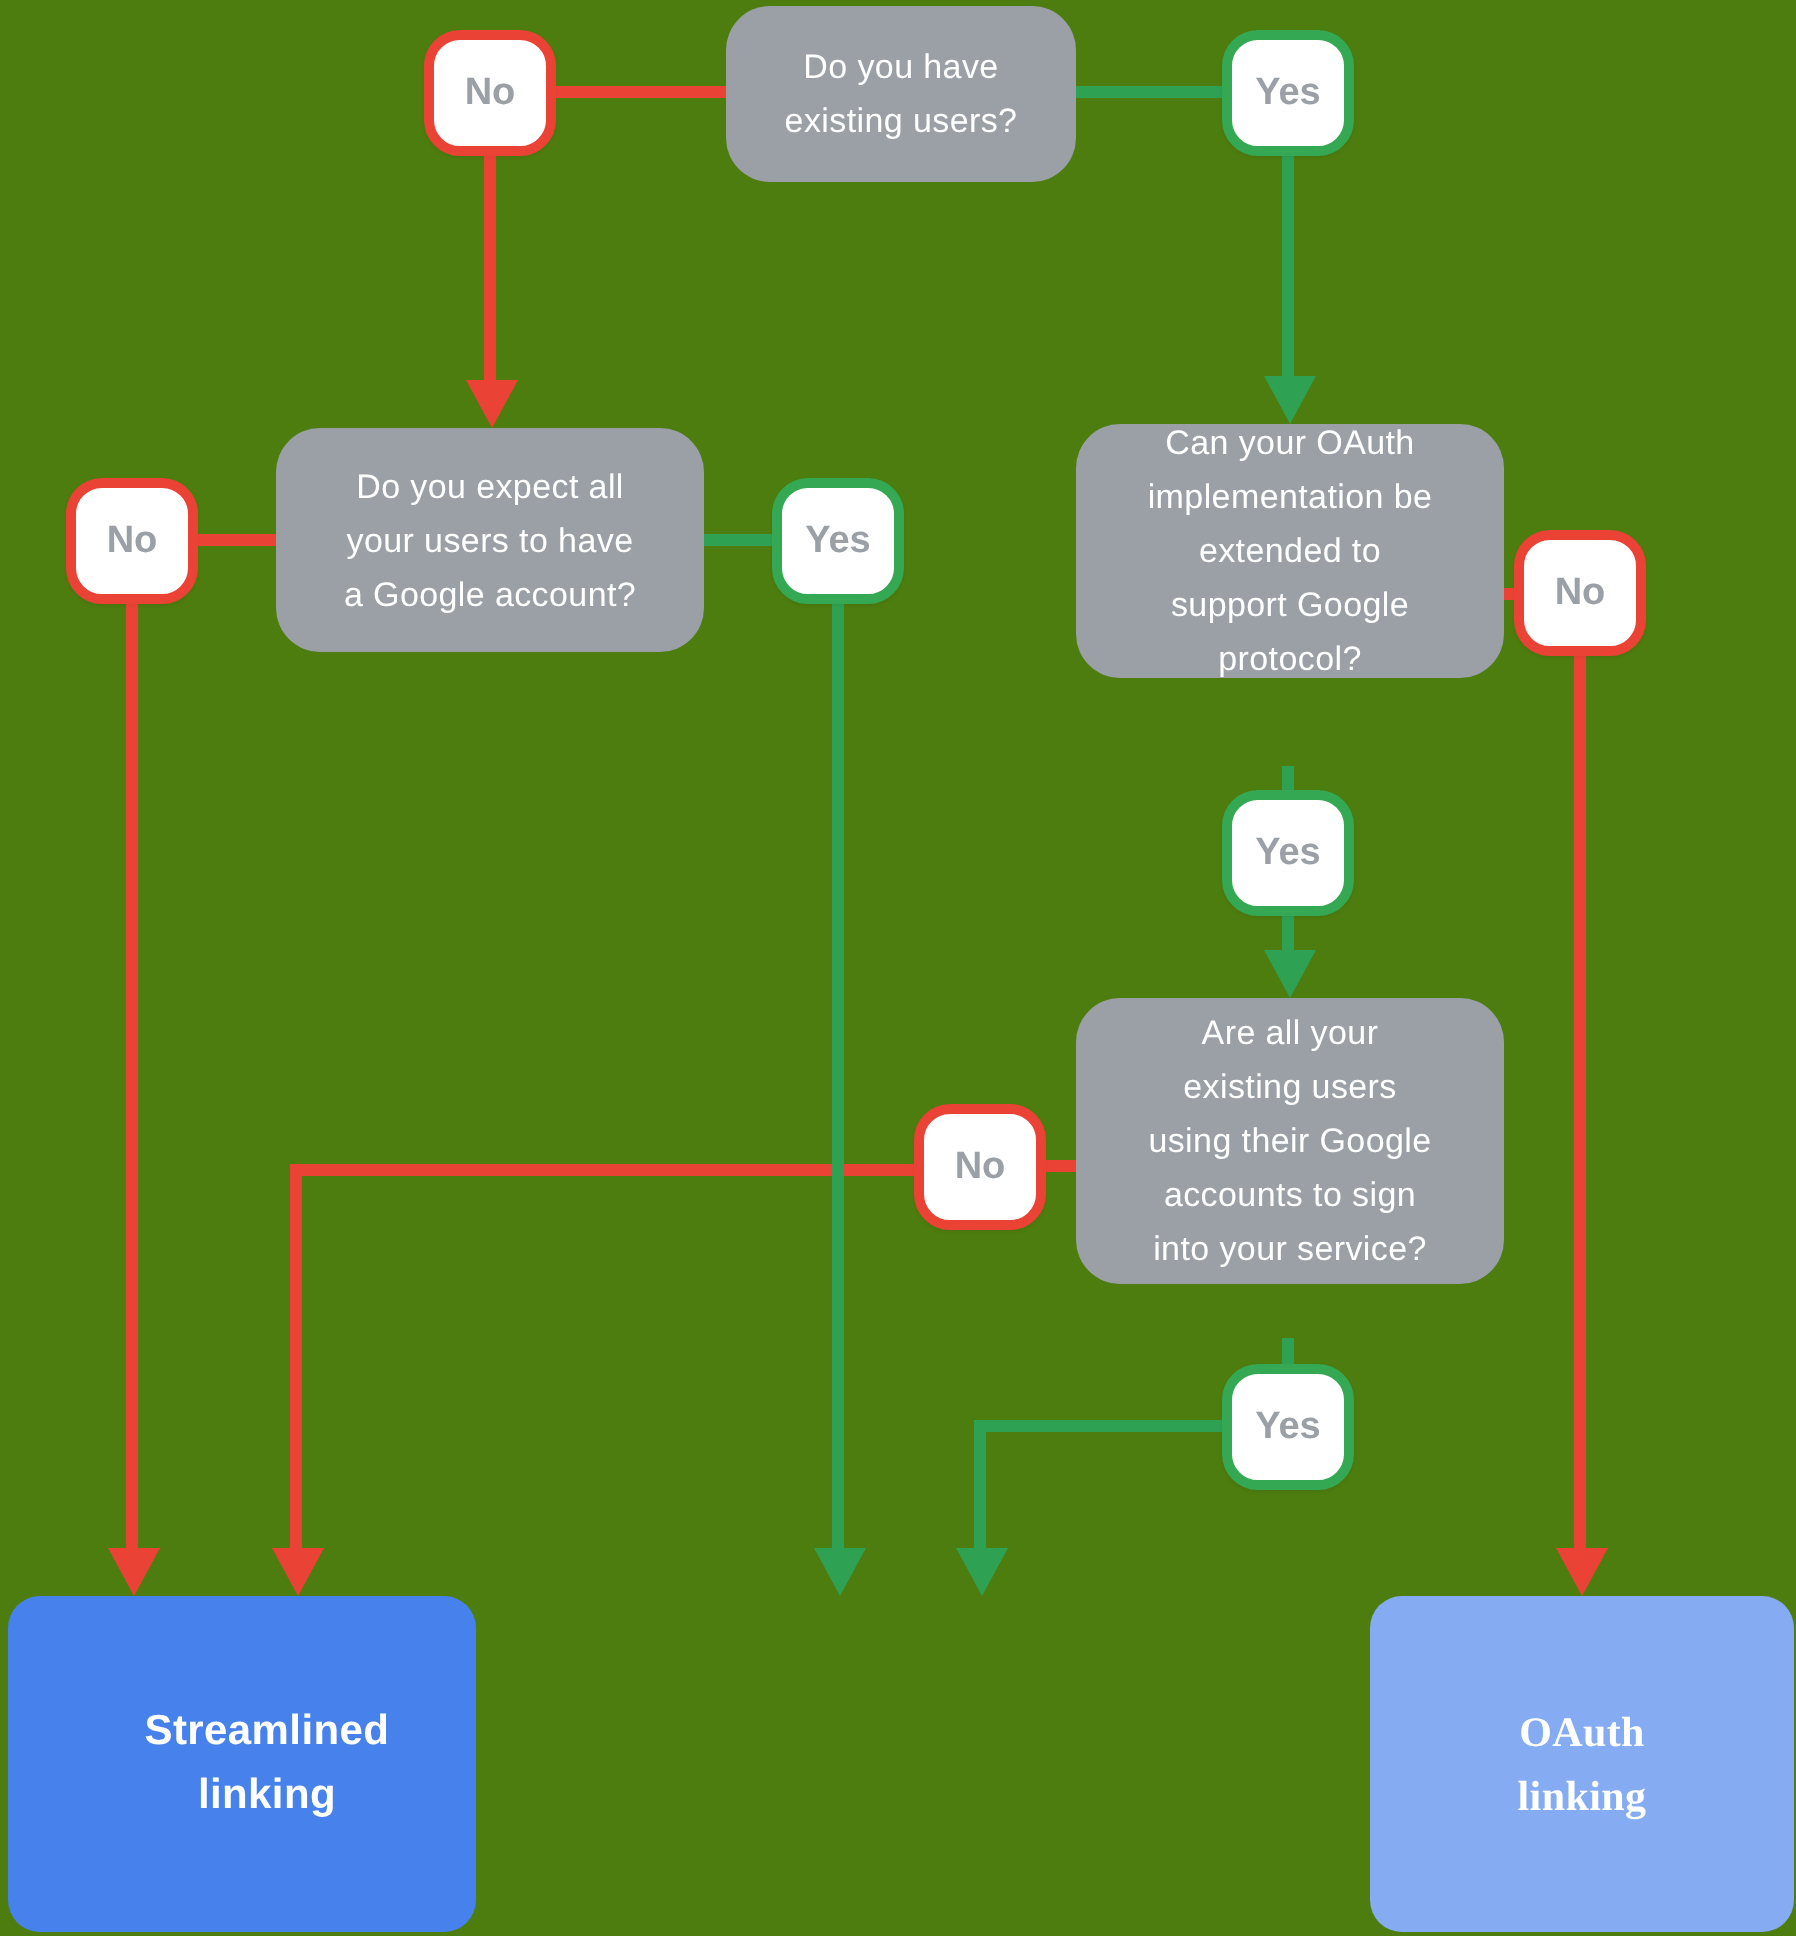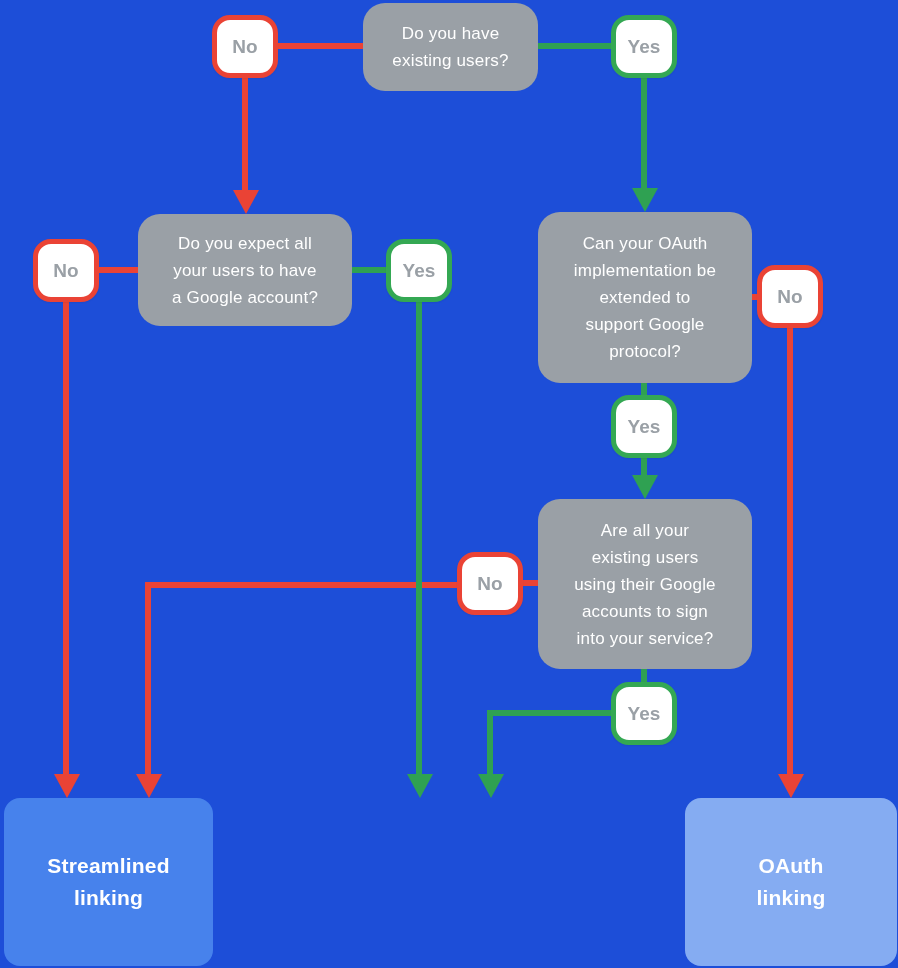--- a/index.html
+++ b/index.html
@@ -1,17 +1,17 @@
 <!DOCTYPE html>
 <html><head>
 <meta charset="utf-8">
 <style>
   html,body{margin:0;padding:0;background:#ffffff;}
   .canvas{
-    position:relative;width:898px;height:968px;background:#1d4ed8;
+    position:relative;width:898px;height:968px;background:#4d7c0f;
     font-family:"Liberation Sans",sans-serif;overflow:hidden;
   }
   .line{position:absolute;}
   .lr{background:#EA4335;}
   .lg{background:#2FA152;}
   .arrow{position:absolute;width:0;height:0;
     border-left:13px solid transparent;border-right:13px solid transparent;
     border-top:24px solid #000;}
   .ar{border-top-color:#EA4335;}
   .ag{border-top-color:#2FA152;}
@@ -28,22 +28,22 @@
     box-shadow:0 1px 2px rgba(0,0,0,0.06);
   }
   .badge.no{border-color:#EA4335;text-align:center;}
   .badge.yes{border-color:#34A853;}
   .outcome{
     position:absolute;top:798px;height:168px;border-radius:16px;color:#ffffff;
     display:flex;align-items:center;justify-content:center;text-align:center;
     font-weight:700;font-size:21px;line-height:32px;white-space:pre-line;
     letter-spacing:0.2px;
   }
-  .outcome.dark{background:#4782EC;}
-  .outcome.light{background:#85ACF2;}
+  .outcome.dark{background:#4782EC;padding-left:25px;}
+  .outcome.light{background:#85ACF2;font-family:Liberation Serif, serif;}
 </style>
 </head>
 <body>
 
 <div class="canvas">
 
   <div class="line lr" style="left:278px;top:43px;width:85px;height:6px;"></div>
   <div class="line lr" style="left:242px;top:77px;width:6px;height:114px;"></div>
   <div class="arrow ar" style="left:233px;top:190px;"></div>
 
@@ -77,27 +77,27 @@
   <div class="line lg" style="left:487px;top:710px;width:6px;height:66px;"></div>
   <div class="arrow ag" style="left:478px;top:774px;"></div>
 
   <div class="qbox" style="left:363px;top:3px;width:175px;height:88px;">Do you have
 existing users?</div>
 
   <div class="qbox" style="left:138px;top:214px;width:214px;height:112px;text-align:center;">Do you expect all
 your users to have
 a Google account?</div>
 
-  <div class="qbox" style="left:538px;top:212px;width:214px;height:171px;">Can your OAuth
+  <div class="qbox" style="left:538px;top:212px;width:214px;height:127px;">Can your OAuth
 implementation be
 extended to
 support Google
 protocol?</div>
 
-  <div class="qbox" style="left:538px;top:499px;width:214px;height:170px;">Are all your
+  <div class="qbox" style="left:538px;top:499px;width:214px;height:143px;">Are all your
 existing users
 using their Google
 accounts to sign
 into your service?</div>
 
   <div class="badge no" style="left:212px;top:15px;">No</div>
   <div class="badge yes" style="left:611px;top:15px;">Yes</div>
 
   <div class="badge no" style="left:33px;top:239px;">No</div>
   <div class="badge yes" style="left:386px;top:239px;">Yes</div>

